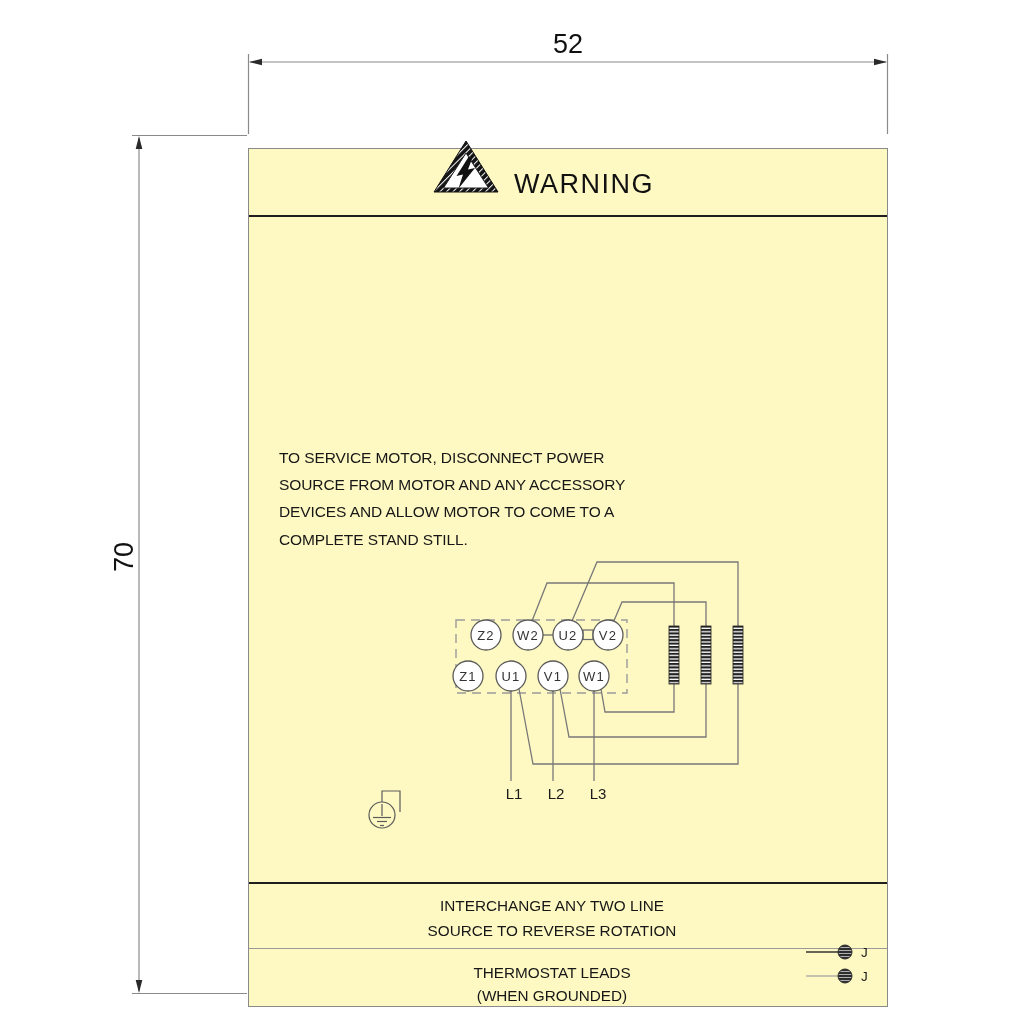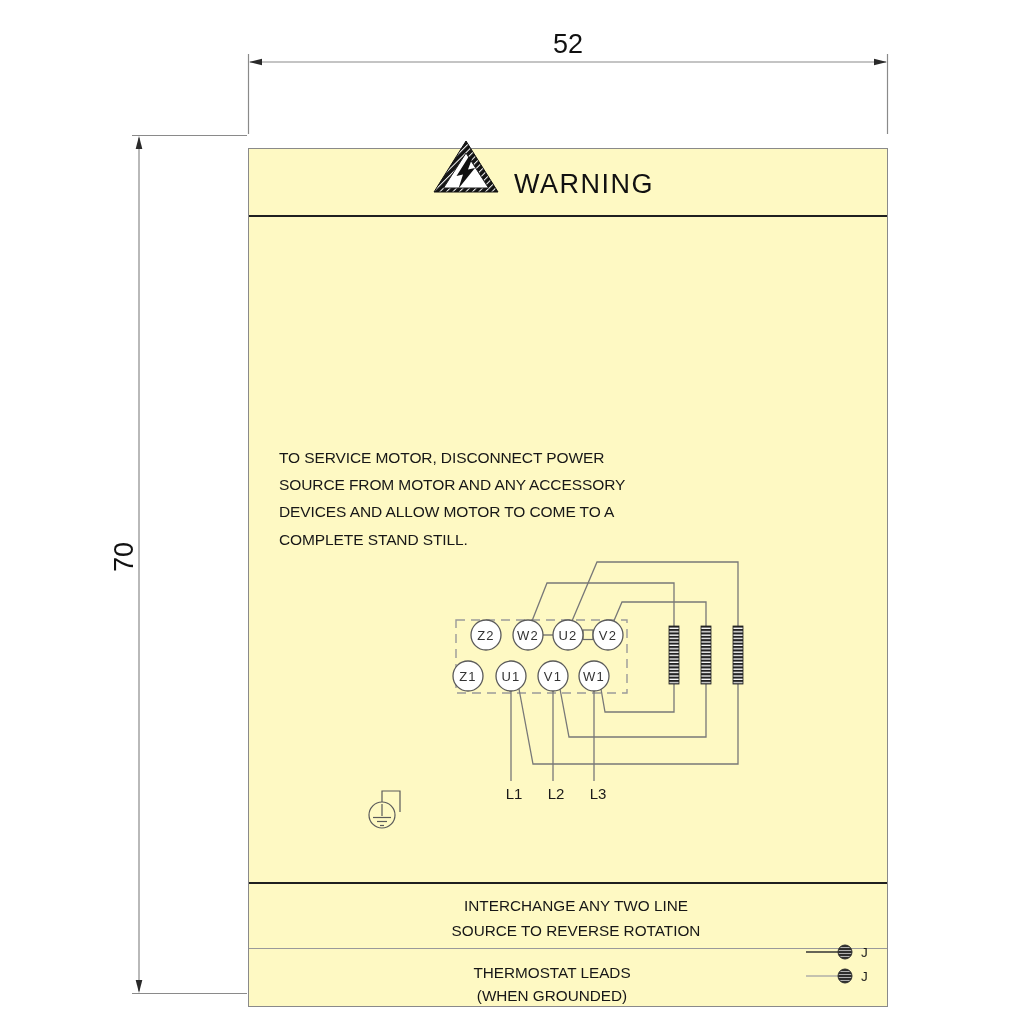--- a/index.html
+++ b/index.html
@@ -63,21 +63,21 @@
       <div class="para para-2">TO SERVICE MOTOR, DISCONNECT POWER
 SOURCE FROM MOTOR AND ANY ACCESSORY
 DEVICES AND ALLOW MOTOR TO COME TO A
 COMPLETE STAND STILL.</div>
     </div>
 
 
     <div class="row row-diagram"></div>
 
     <div class="row row-interchange">
-      <div class="center-note" style="top:9px;line-height:25px;margin-left:24px;">
+      <div class="center-note" style="top:9px;line-height:25px;">
         <div>INTERCHANGE ANY TWO LINE</div>
         <div>SOURCE TO REVERSE ROTATION</div>
       </div>
     </div>
 
     <div class="row row-thermostat">
       <div class="center-note" style="top:6px;line-height:23px;margin-top:6px;">
         <div>THERMOSTAT LEADS</div>
         <div>(WHEN GROUNDED)</div>
       </div>

